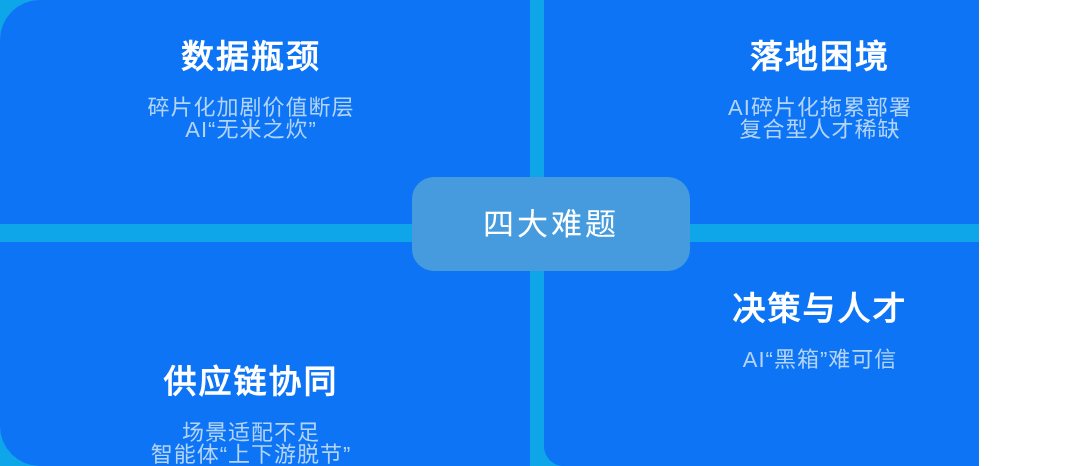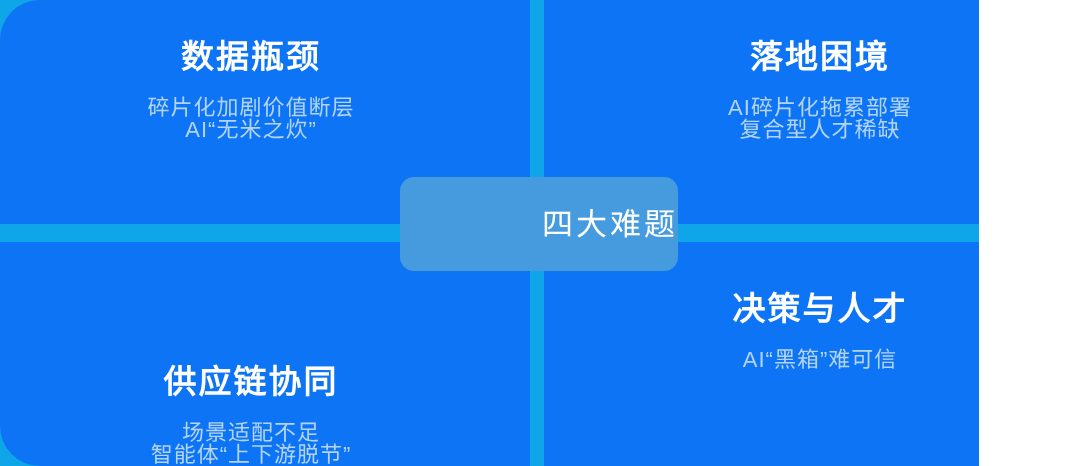--- a/index.html
+++ b/index.html
@@ -37,21 +37,21 @@
     flex-direction: column;
     align-items: center;
     justify-content: flex-start;
     box-sizing: border-box;
     overflow: hidden;
   }
 
   .quadrant.tl { border-top-left-radius: 40px; }
   .quadrant.tr { border-top-right-radius: 40px; text-align: right; }
   .quadrant.bl { border-bottom-left-radius: 40px; justify-content: flex-end; }
-  .quadrant.br { border-bottom-right-radius: 40px; }
+  .quadrant.br { border-bottom-right-radius: 40px; border-radius: 20px; }
 
   .q-title {
     color: #ffffff;
     font-size: 33px;
     font-weight: 700;
     letter-spacing: 2px;
     line-height: 1;
     white-space: nowrap;
   }
 
@@ -82,29 +82,29 @@
 
   .stack {
     display: flex;
     flex-direction: column;
     align-items: center;
   }
 
   
   #center-badge {
     position: absolute;
-    left: 400px;
+    left: 412px;
     top: 177px;
     width: 278px;
     height: 94px;
     background: #459bdd;
-    border-radius: 14px;
+    border-radius: 22px;
     display: flex;
     align-items: center;
-    justify-content: flex-end;
+    justify-content: center;
     z-index: 5;
   }
 
   #center-badge .badge-label {
     color: #ffffff;
     font-size: 31px;
     font-weight: 500;
     letter-spacing: 3px;
     line-height: 1;
     white-space: nowrap;

